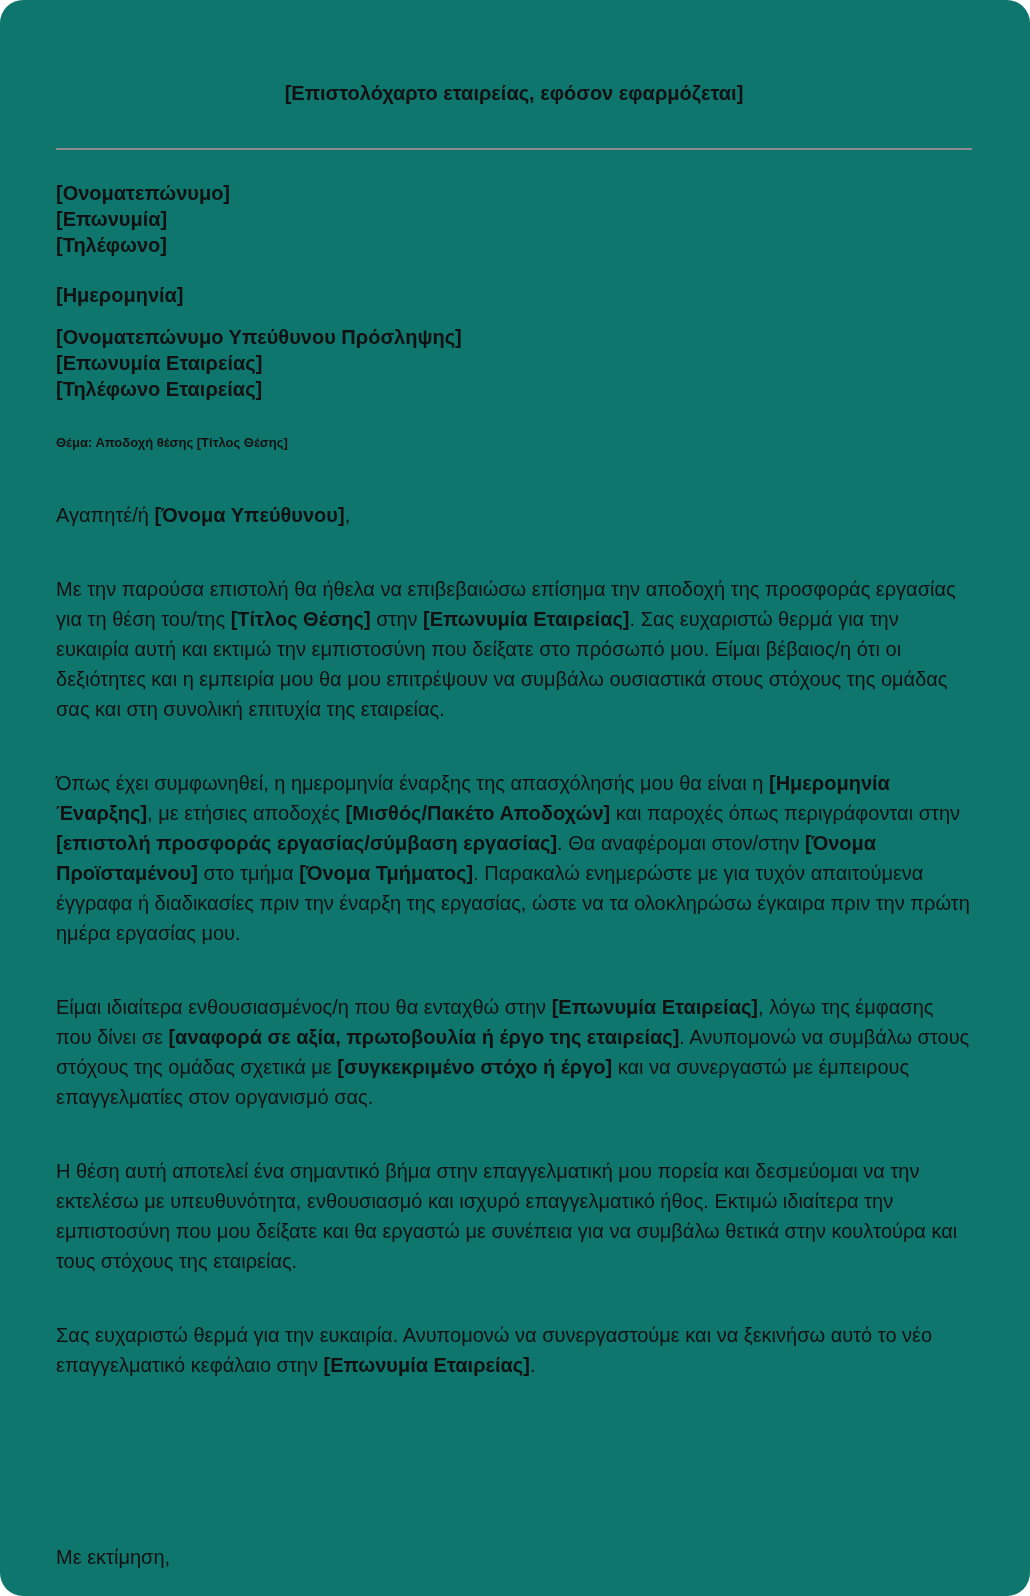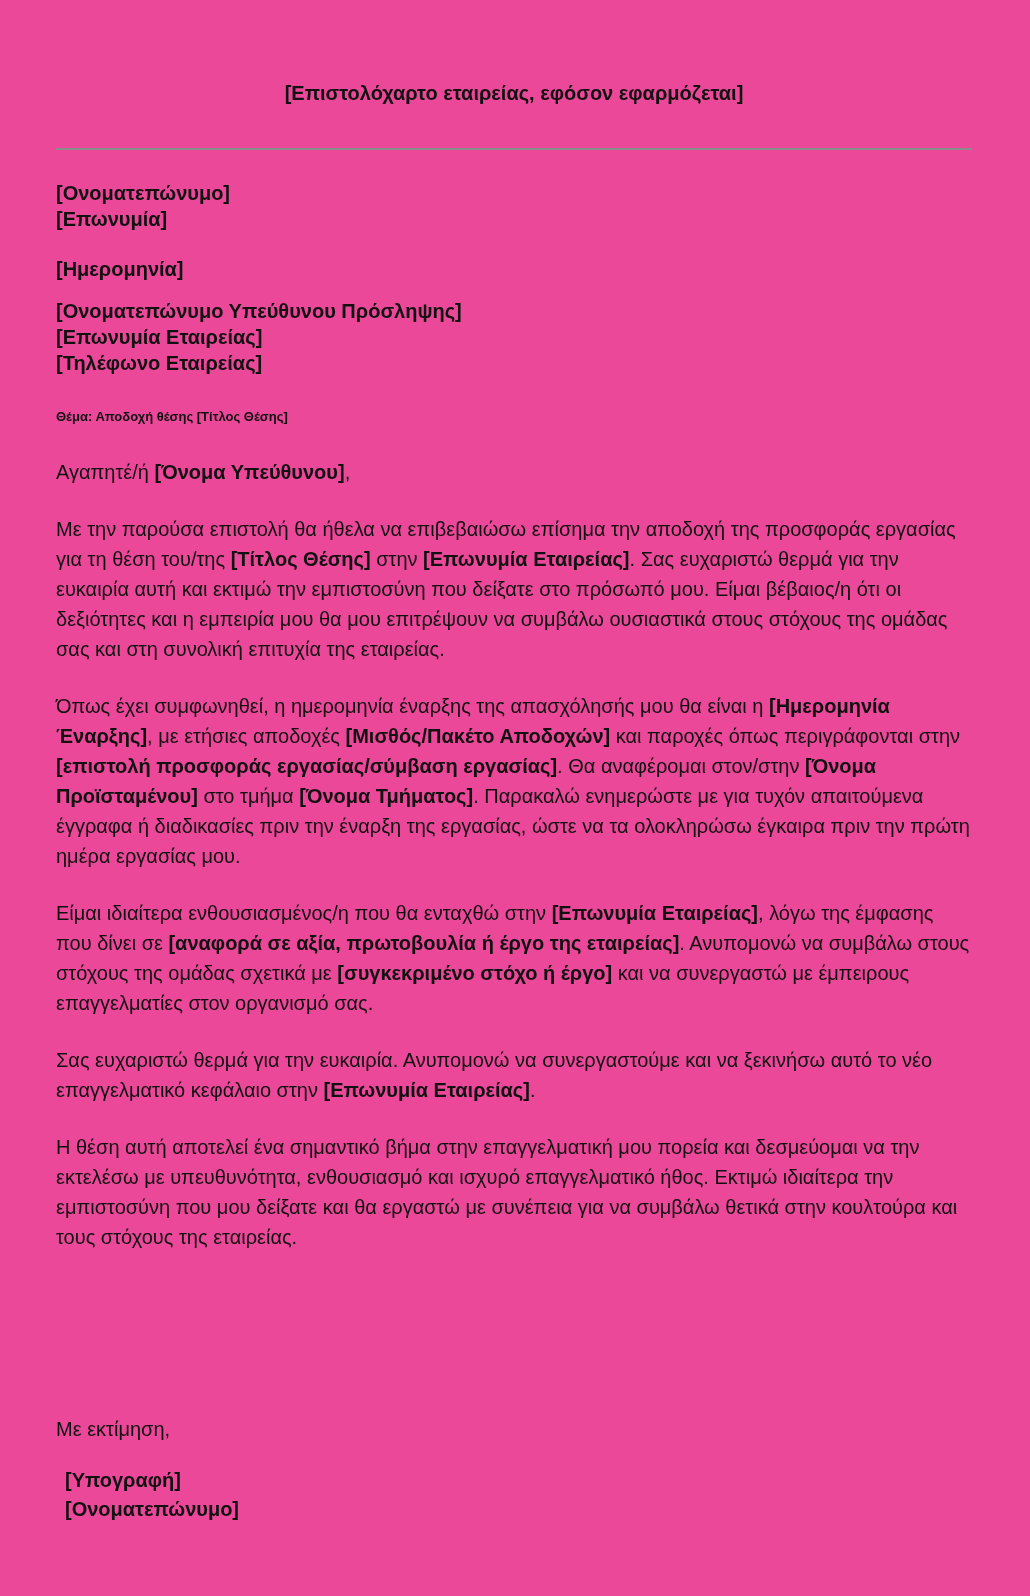--- a/index.html
+++ b/index.html
@@ -4,23 +4,24 @@
 <style>
   * { margin: 0; padding: 0; box-sizing: border-box; }
   html, body {
     background: #ffffff;
     font-family: "Liberation Sans", "DejaVu Sans", sans-serif;
     color: #111111;
   }
   .page {
     width: 1030px;
     height: 1596px;
-    background: #ec4899;
+    background: #0f766e;
     padding: 80px 58px 40px 56px;
     overflow: hidden;
+    border-radius: 23px;
   }
   .letterhead {
     text-align: center;
     font-weight: 700;
     font-size: 20px;
     line-height: 26px;
     margin-bottom: 42px;
   }
   .divider {
     border: none;
@@ -42,21 +43,21 @@
   }
   .subject-line {
     font-weight: 700;
     font-size: 13px;
     line-height: 26px;
     margin-top: 28px;
   }
   .salutation, .para {
     font-size: 20px;
     line-height: 30px;
-    margin-top: 27px;
+    margin-top: 44px;
     max-width: 918px;
   }
   .salutation b, .para b { font-weight: 700; }
   .sig-spacer { height: 162px; }
   .closing {
     font-size: 20px;
     line-height: 30px;
   }
   .signature-block { margin-top: 22px; margin-left: 9px; }
   .signature-block .info-line {
@@ -70,39 +71,40 @@
 
 <div class="page">
 
   <div class="letterhead">[Επιστολόχαρτο εταιρείας, εφόσον εφαρμόζεται]</div>
 
   <hr class="divider">
 
   <div class="info-block" style="margin-top:0;">
       <div class="info-line">[Ονοματεπώνυμο]</div>
       <div class="info-line">[Επωνυμία]</div>
+      <div class="info-line">[Τηλέφωνο]</div>
     </div>
 
   <div class="date-line">[Ημερομηνία]</div>
 
   <div class="info-block">
       <div class="info-line">[Ονοματεπώνυμο Υπεύθυνου Πρόσληψης]</div>
       <div class="info-line">[Επωνυμία Εταιρείας]</div>
       <div class="info-line">[Τηλέφωνο Εταιρείας]</div>
     </div>
 
   <div class="subject-line">Θέμα: Αποδοχή θέσης [Τίτλος Θέσης]</div>
 
   <div class="salutation"><span>Αγαπητέ/ή </span><b>[Όνομα Υπεύθυνου]</b><span>,</span></div>
 
   <div class="para"><span>Με την παρούσα επιστολή θα ήθελα να επιβεβαιώσω επίσημα την αποδοχή της προσφοράς εργασίας για τη θέση του/της </span><b>[Τίτλος Θέσης]</b><span> στην </span><b>[Επωνυμία Εταιρείας]</b><span>. Σας ευχαριστώ θερμά για την ευκαιρία αυτή και εκτιμώ την εμπιστοσύνη που δείξατε στο πρόσωπό μου. Είμαι βέβαιος/η ότι οι δεξιότητες και η εμπειρία μου θα μου επιτρέψουν να συμβάλω ουσιαστικά στους στόχους της ομάδας σας και στη συνολική επιτυχία της εταιρείας.</span></div>
   <div class="para"><span>Όπως έχει συμφωνηθεί, η ημερομηνία έναρξης της απασχόλησής μου θα είναι η </span><b>[Ημερομηνία Έναρξης]</b><span>, με ετήσιες αποδοχές </span><b>[Μισθός/Πακέτο Αποδοχών]</b><span> και παροχές όπως περιγράφονται στην </span><b>[επιστολή προσφοράς εργασίας/σύμβαση εργασίας]</b><span>. Θα αναφέρομαι στον/στην </span><b>[Όνομα Προϊσταμένου]</b><span> στο τμήμα </span><b>[Όνομα Τμήματος]</b><span>. Παρακαλώ ενημερώστε με για τυχόν απαιτούμενα έγγραφα ή διαδικασίες πριν την έναρξη της εργασίας, ώστε να τα ολοκληρώσω έγκαιρα πριν την πρώτη ημέρα εργασίας μου.</span></div>
   <div class="para"><span>Είμαι ιδιαίτερα ενθουσιασμένος/η που θα ενταχθώ στην </span><b>[Επωνυμία Εταιρείας]</b><span>, λόγω της έμφασης που δίνει σε </span><b>[αναφορά σε αξία, πρωτοβουλία ή έργο της εταιρείας]</b><span>. Ανυπομονώ να συμβάλω στους στόχους της ομάδας σχετικά με </span><b>[συγκεκριμένο στόχο ή έργο]</b><span> και να συνεργαστώ με έμπειρους επαγγελματίες στον οργανισμό σας.</span></div>
+  <div class="para"><span>Η θέση αυτή αποτελεί ένα σημαντικό βήμα στην επαγγελματική μου πορεία και δεσμεύομαι να την εκτελέσω με υπευθυνότητα, ενθουσιασμό και ισχυρό επαγγελματικό ήθος. Εκτιμώ ιδιαίτερα την εμπιστοσύνη που μου δείξατε και θα εργαστώ με συνέπεια για να συμβάλω θετικά στην κουλτούρα και τους στόχους της εταιρείας.</span></div>
   <div class="para"><span>Σας ευχαριστώ θερμά για την ευκαιρία. Ανυπομονώ να συνεργαστούμε και να ξεκινήσω αυτό το νέο επαγγελματικό κεφάλαιο στην </span><b>[Επωνυμία Εταιρείας]</b><span>.</span></div>
-  <div class="para"><span>Η θέση αυτή αποτελεί ένα σημαντικό βήμα στην επαγγελματική μου πορεία και δεσμεύομαι να την εκτελέσω με υπευθυνότητα, ενθουσιασμό και ισχυρό επαγγελματικό ήθος. Εκτιμώ ιδιαίτερα την εμπιστοσύνη που μου δείξατε και θα εργαστώ με συνέπεια για να συμβάλω θετικά στην κουλτούρα και τους στόχους της εταιρείας.</span></div>
 
   <div class="sig-spacer"></div>
 
   <div class="closing">Με εκτίμηση,</div>
 
   <div class="signature-block">
       <div class="info-line">[Υπογραφή]</div>
       <div class="info-line">[Ονοματεπώνυμο]</div>
     </div>
 

